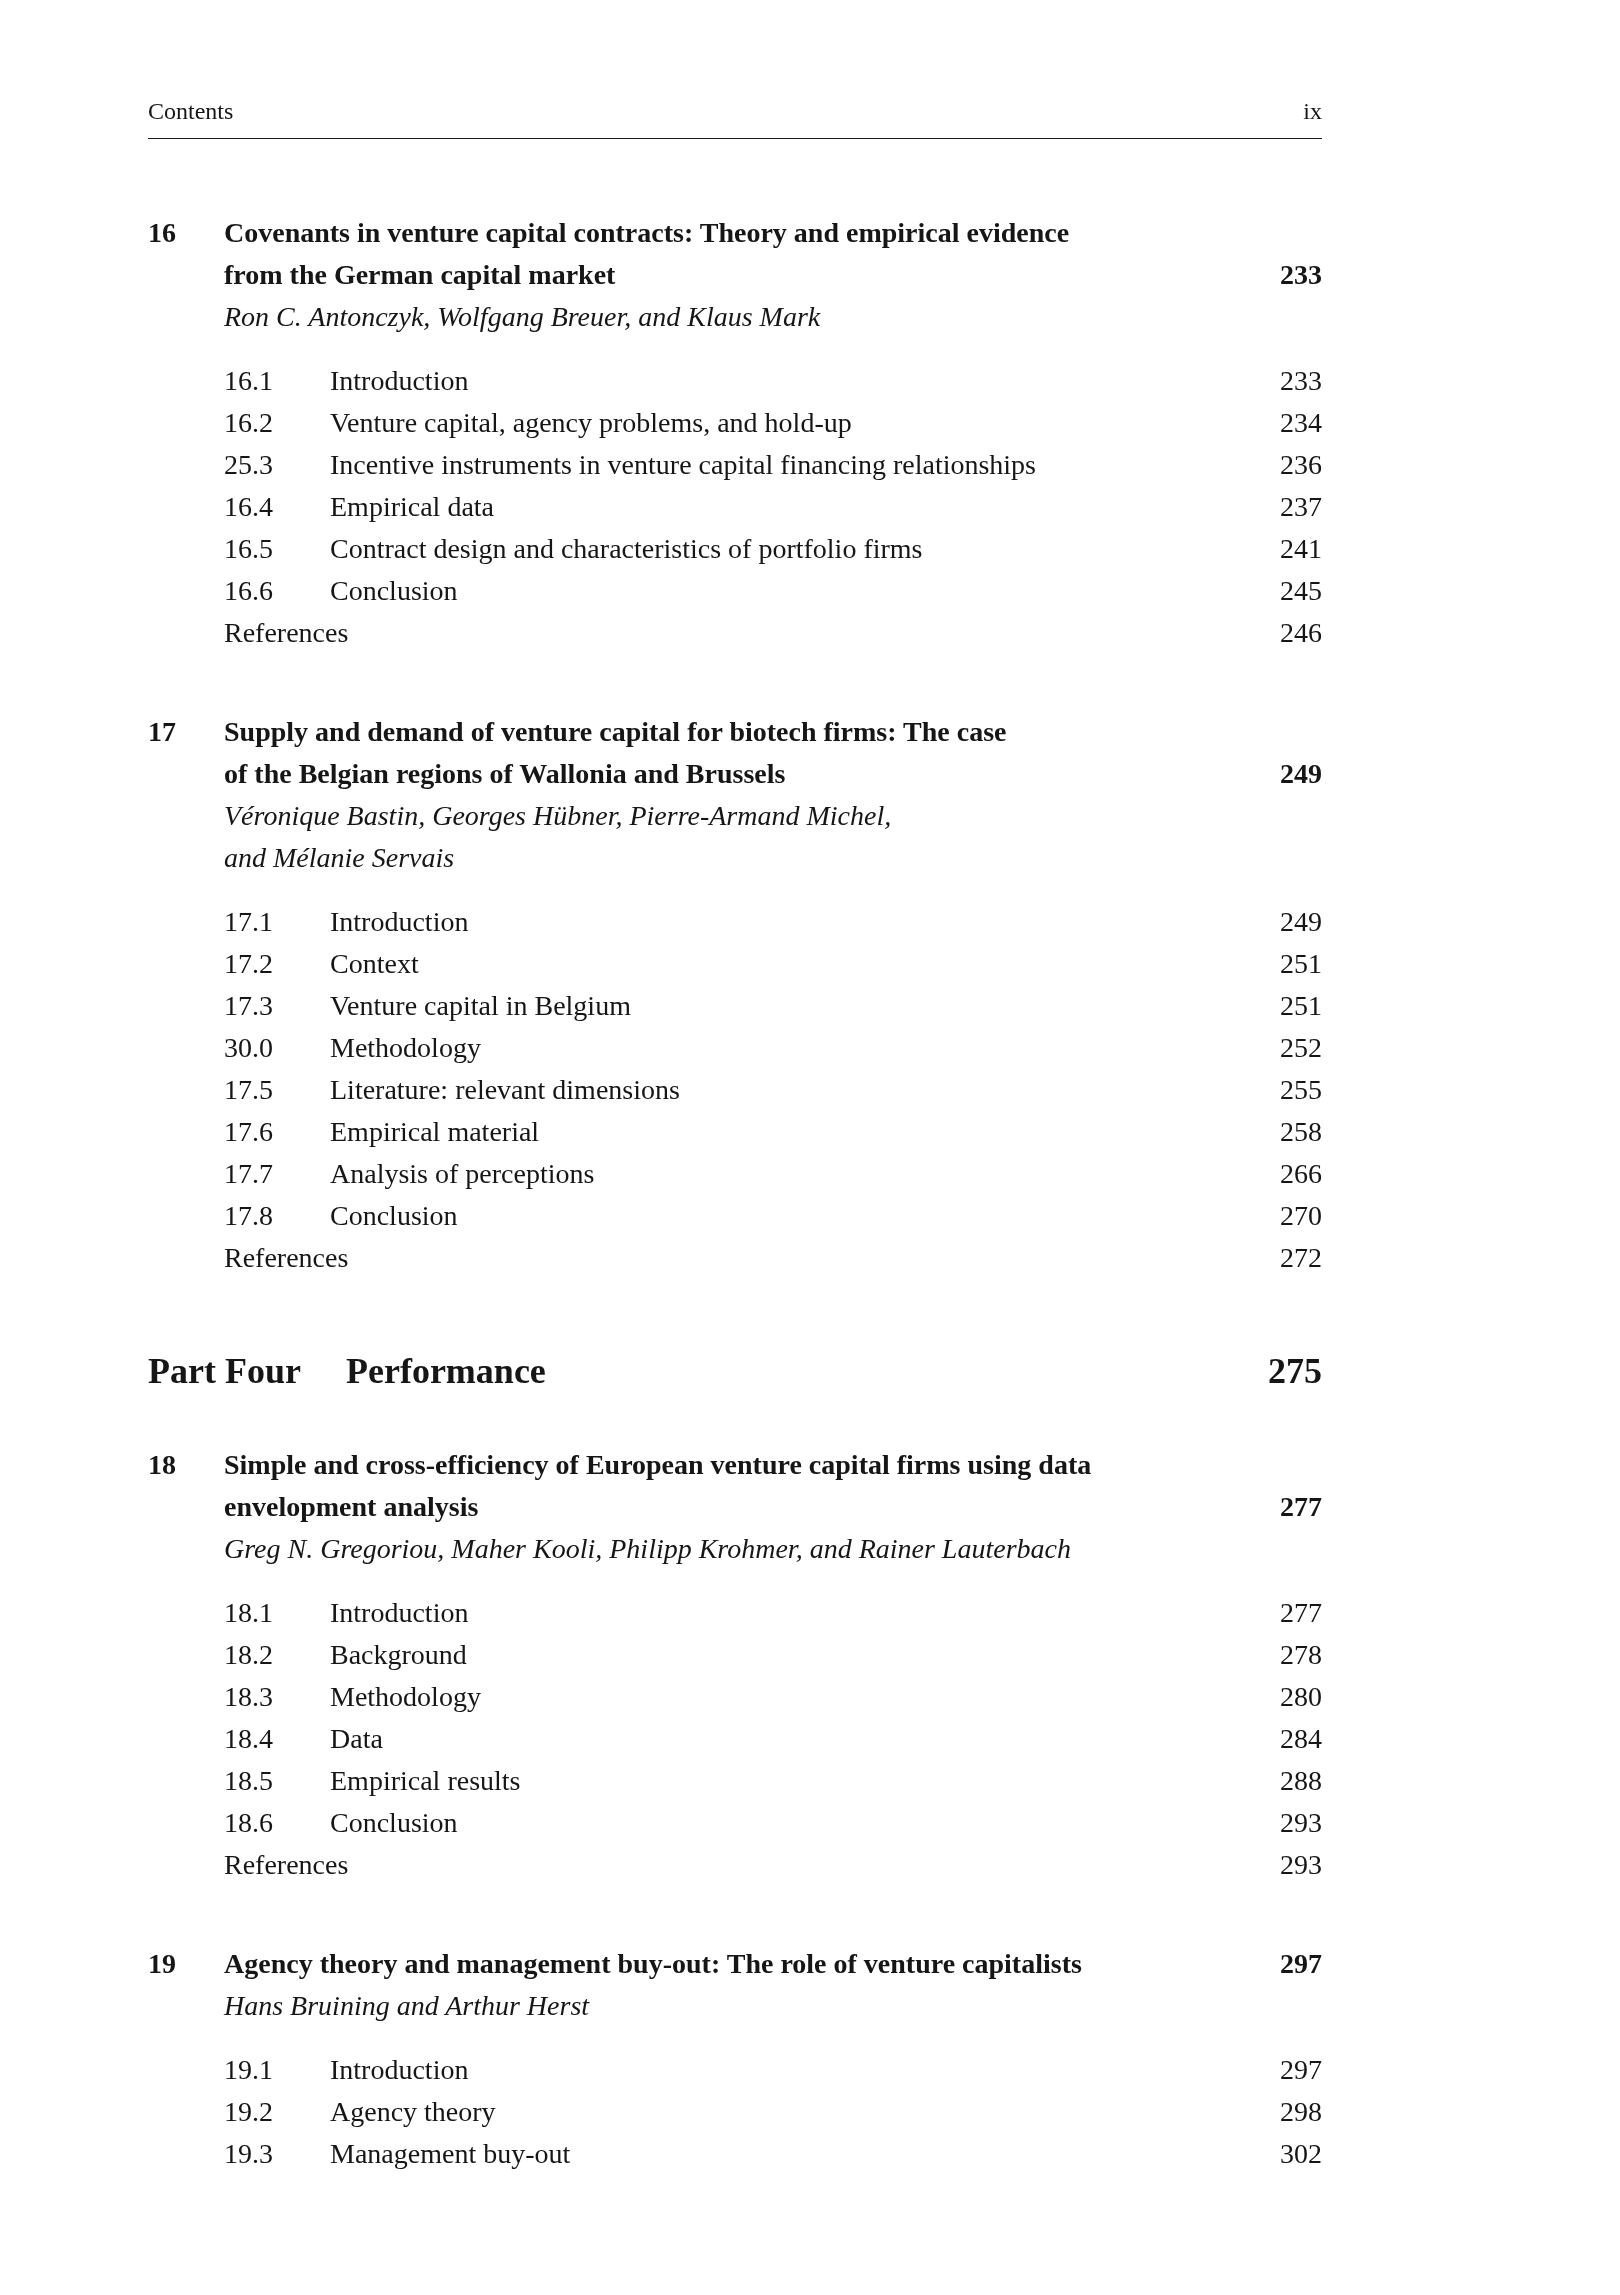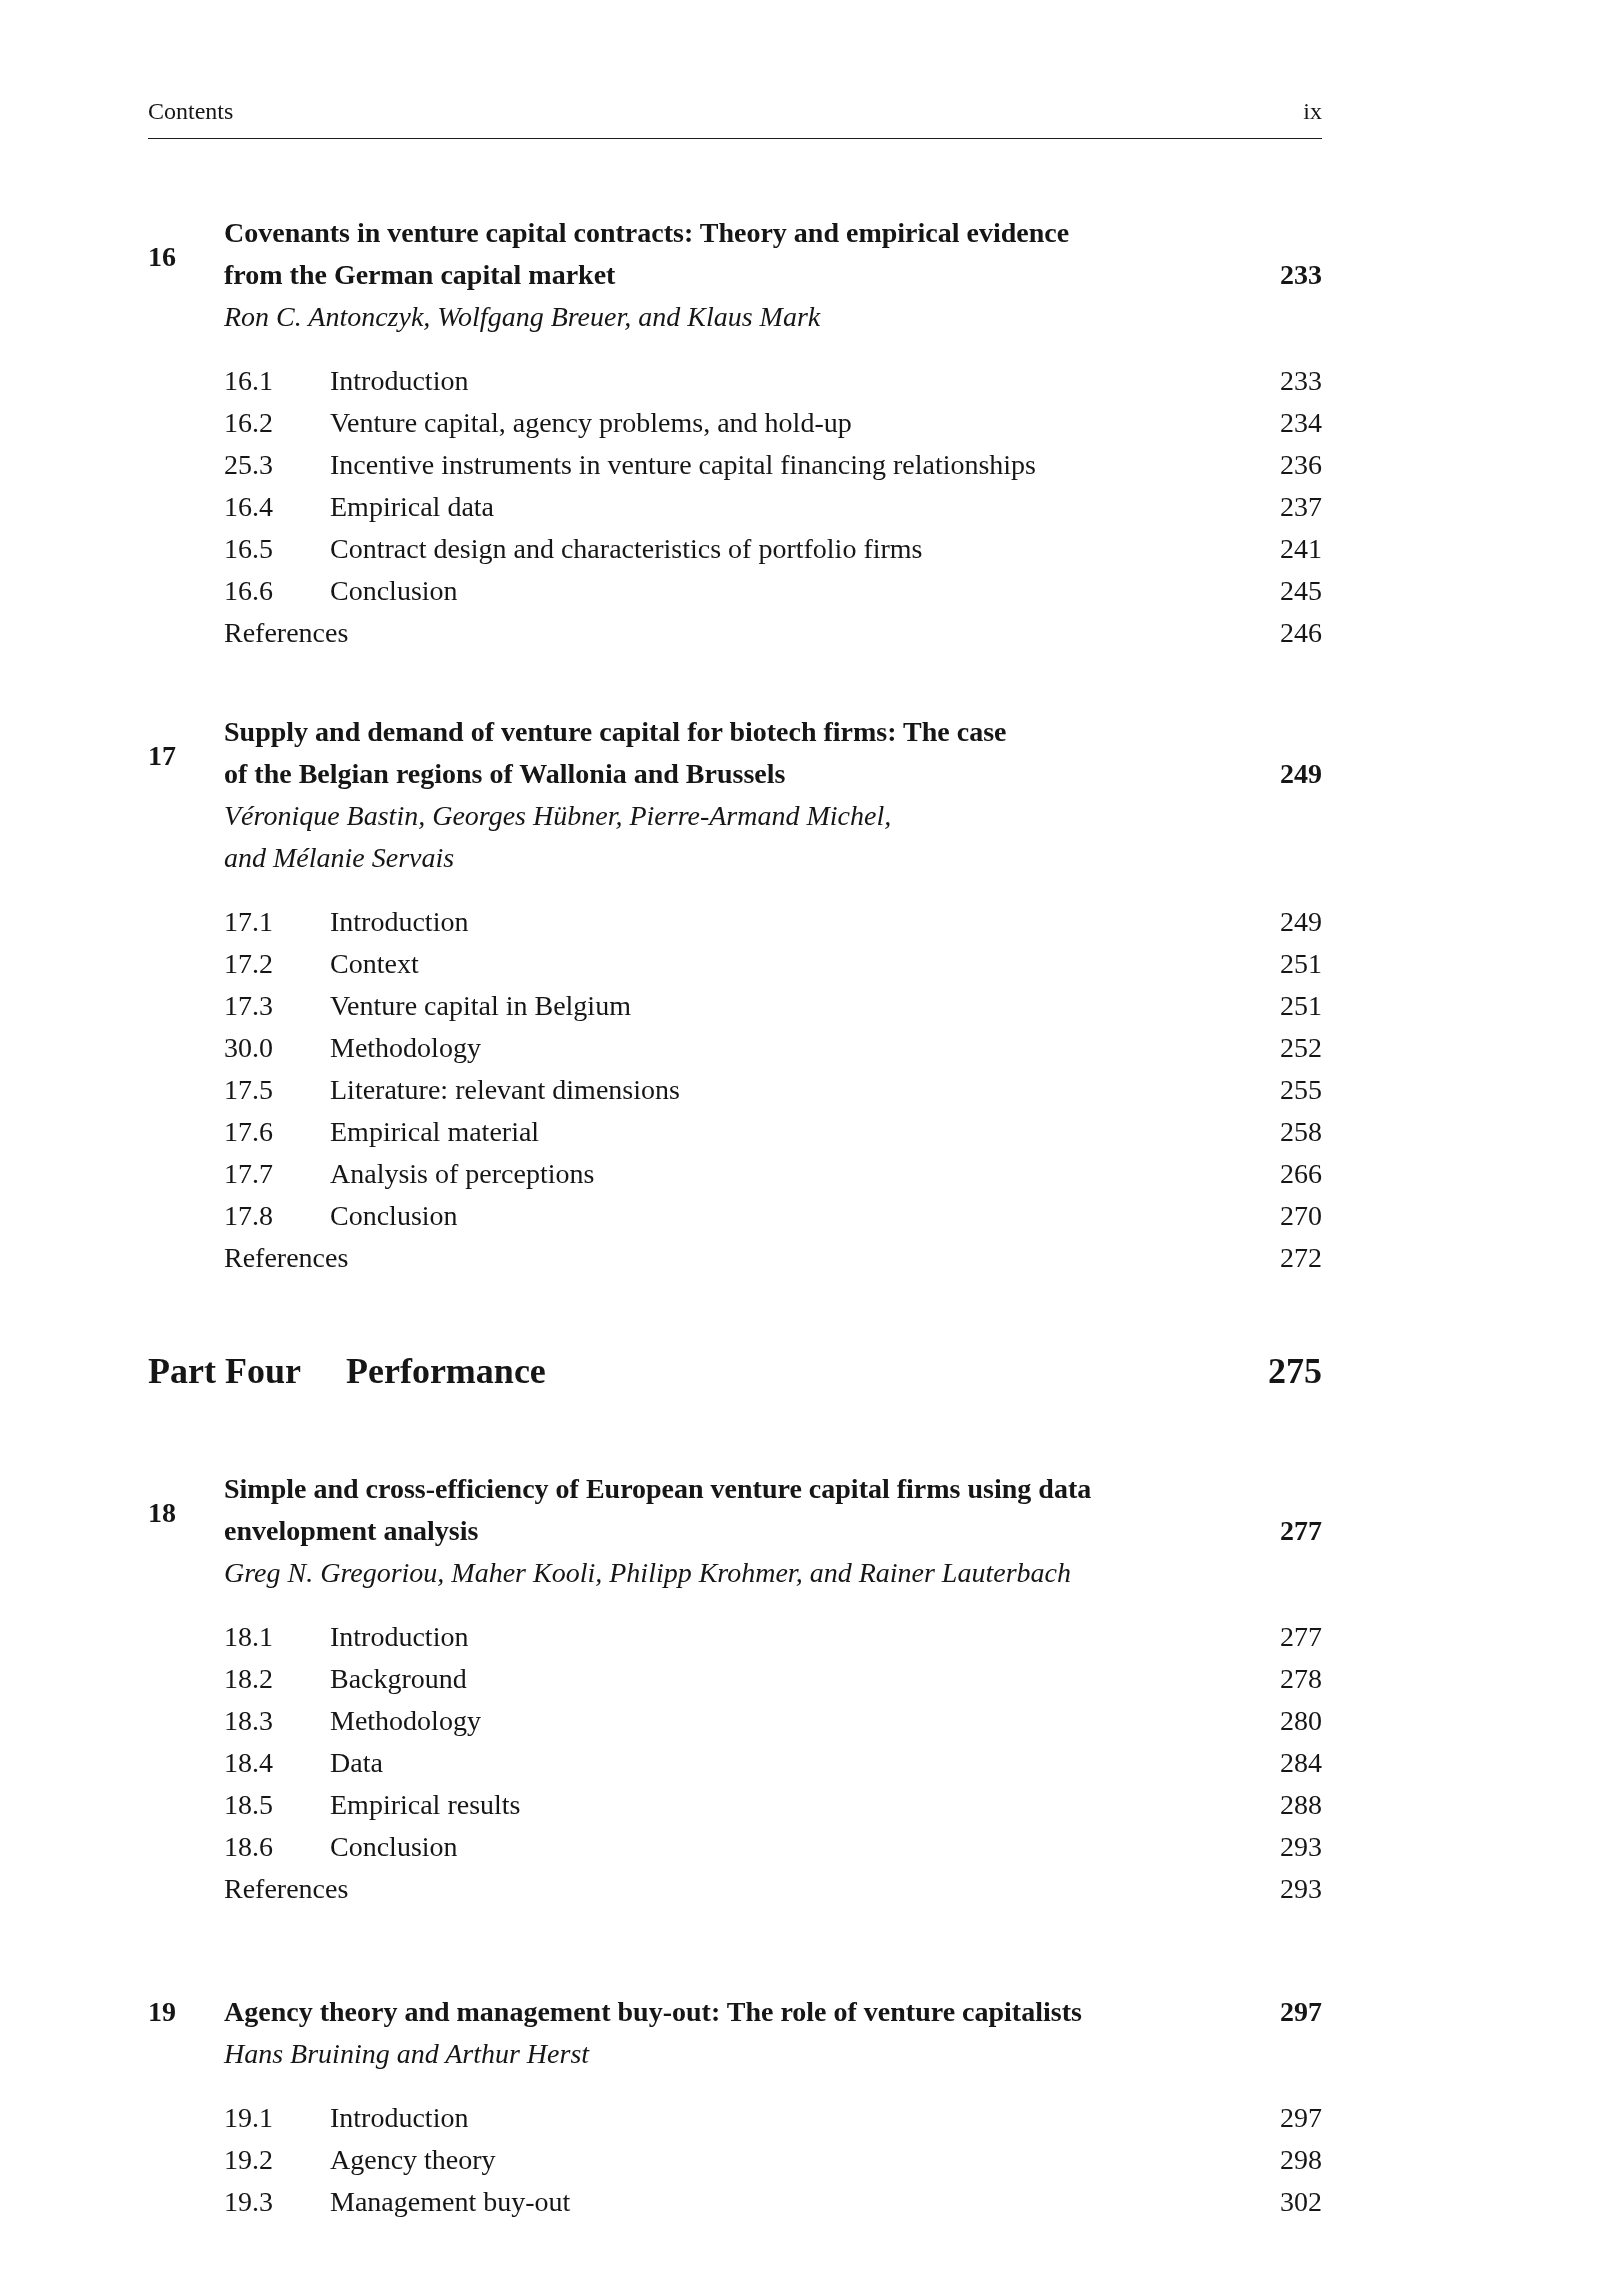--- a/index.html
+++ b/index.html
@@ -36,21 +36,20 @@
     display: flex;
     align-items: flex-end;
     font-weight: bold;
     font-size: 28px;
     line-height: 42px;
   }
   .ch-num {
     width: 76px;
     flex: 0 0 76px;
     align-self: flex-start;
-    margin-top: 24px;
   }
   .title-lines { flex: 1 1 auto; }
   .title-line { display: block; white-space: nowrap; }
   .ch-page { flex: 0 0 auto; padding-left: 16.6px; }
 
   .authors {
     margin-left: 76px;
     font-style: italic;
     font-size: 28px;
     line-height: 42px;
@@ -72,21 +71,21 @@
   .sec-label { flex: 1 1 auto; white-space: nowrap; }
   .sec-page { flex: 0 0 auto; padding-left: 16.6px; }
 
   
   .part-row {
     display: flex;
     align-items: baseline;
     font-weight: bold;
     font-size: 36px;
     line-height: 53px;
-    margin: 66px 0 70px 0;
+    margin: 66px 0 46px 0;
   }
   .part-label { flex: 0 0 auto; }
   .part-title { flex: 1 1 auto; margin-left: 45px; }
   .part-page { flex: 0 0 auto; padding-left: 16.6px; }
 </style>
 </head>
 <body>
 
 <div class="page">
   <div class="running-header">

